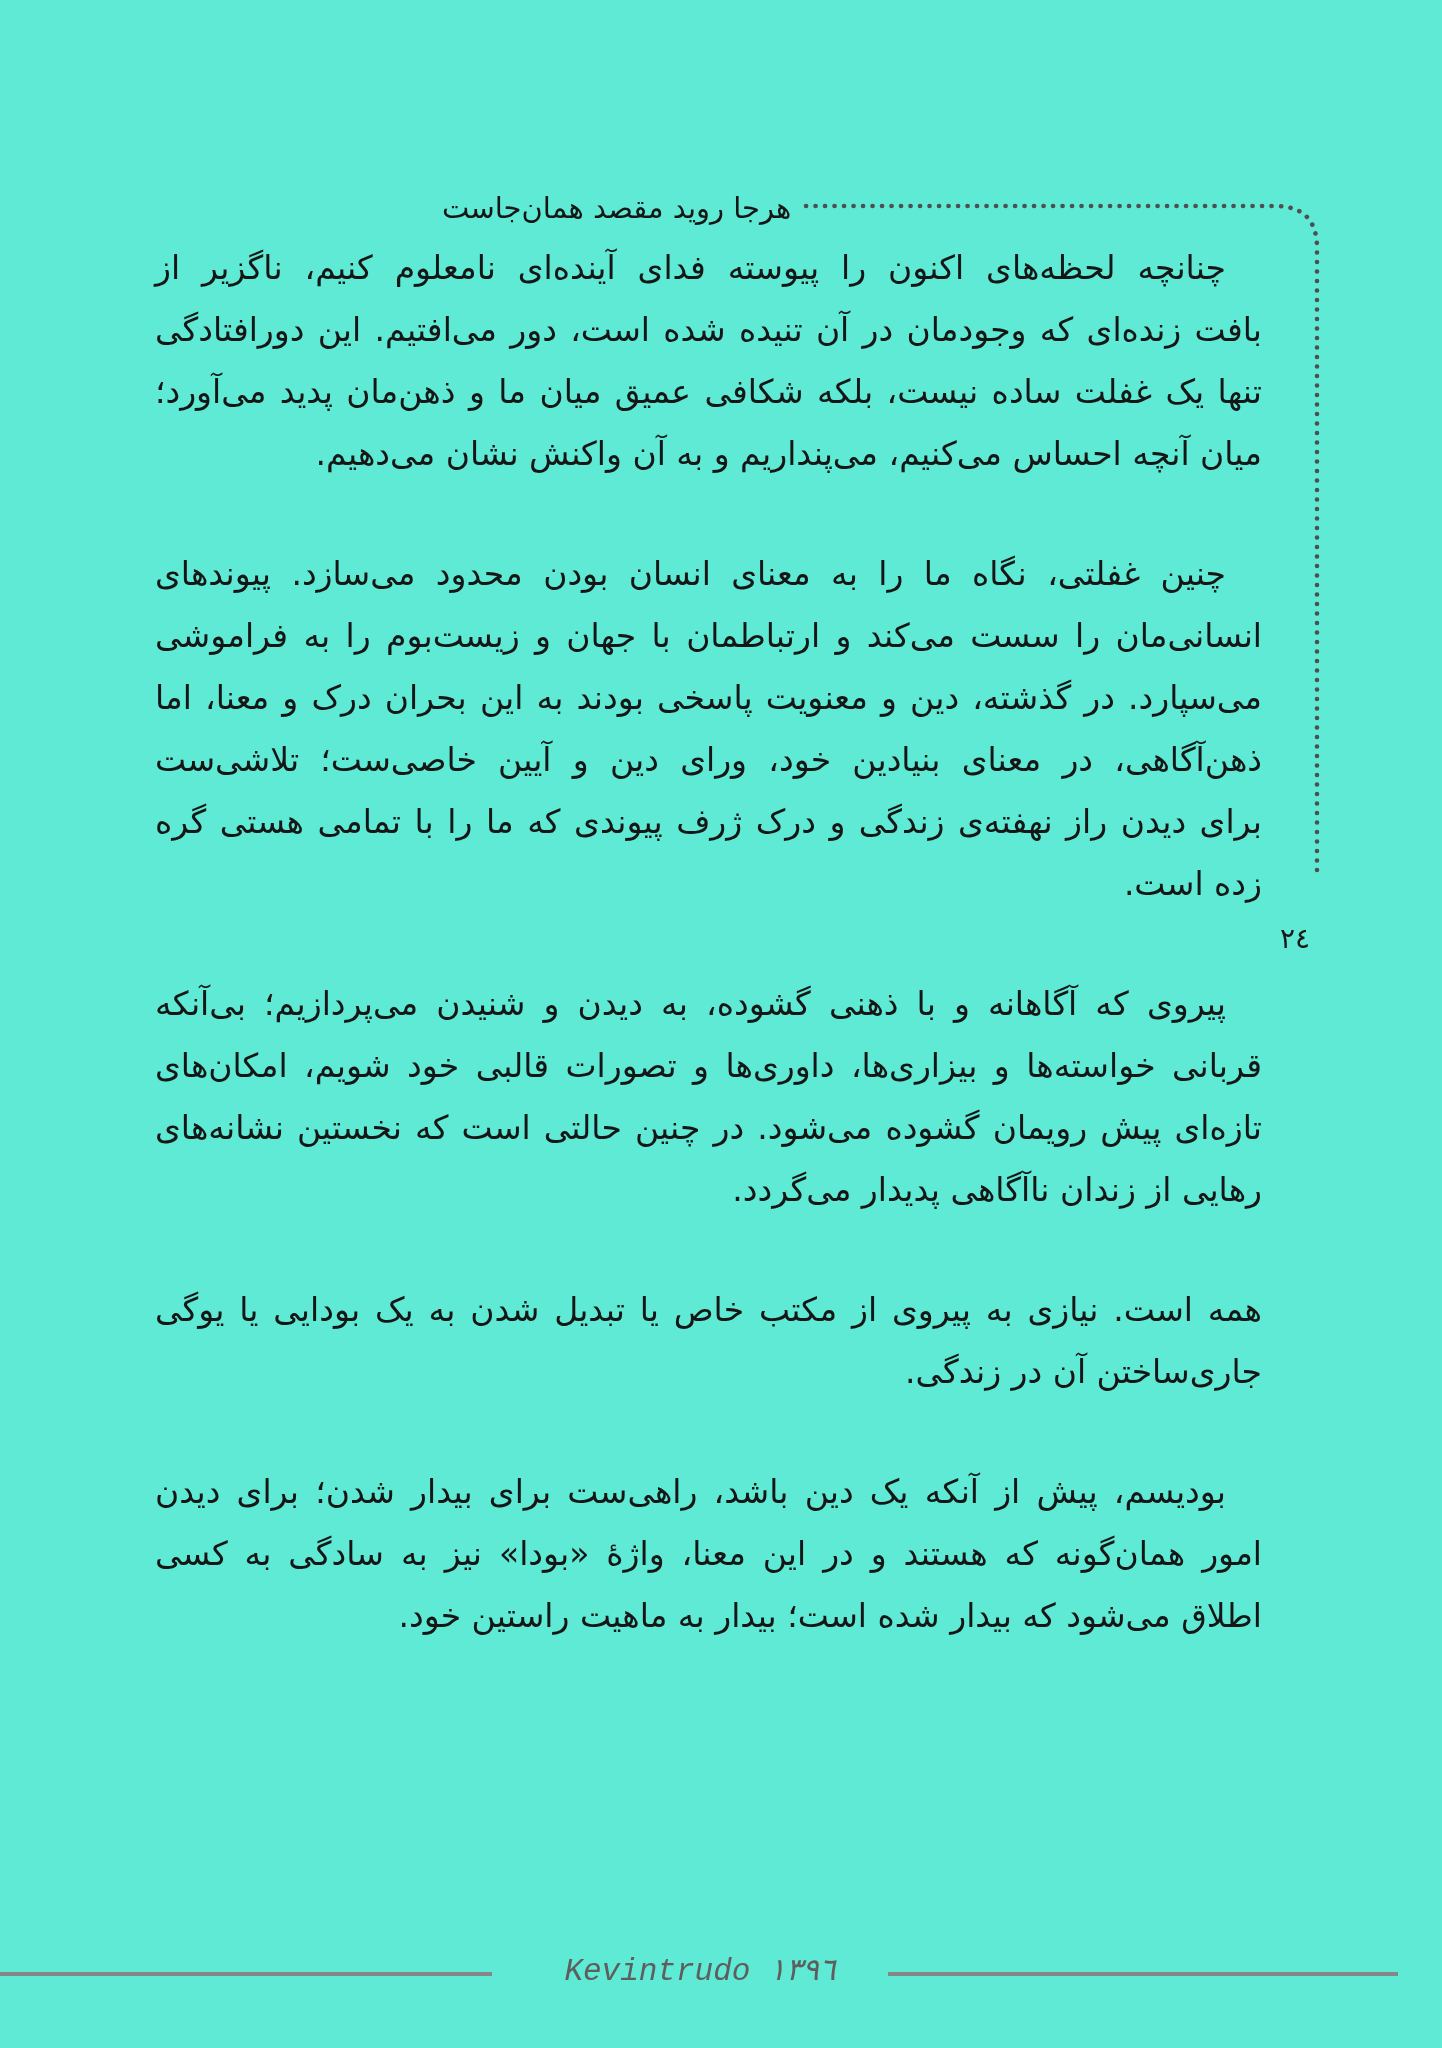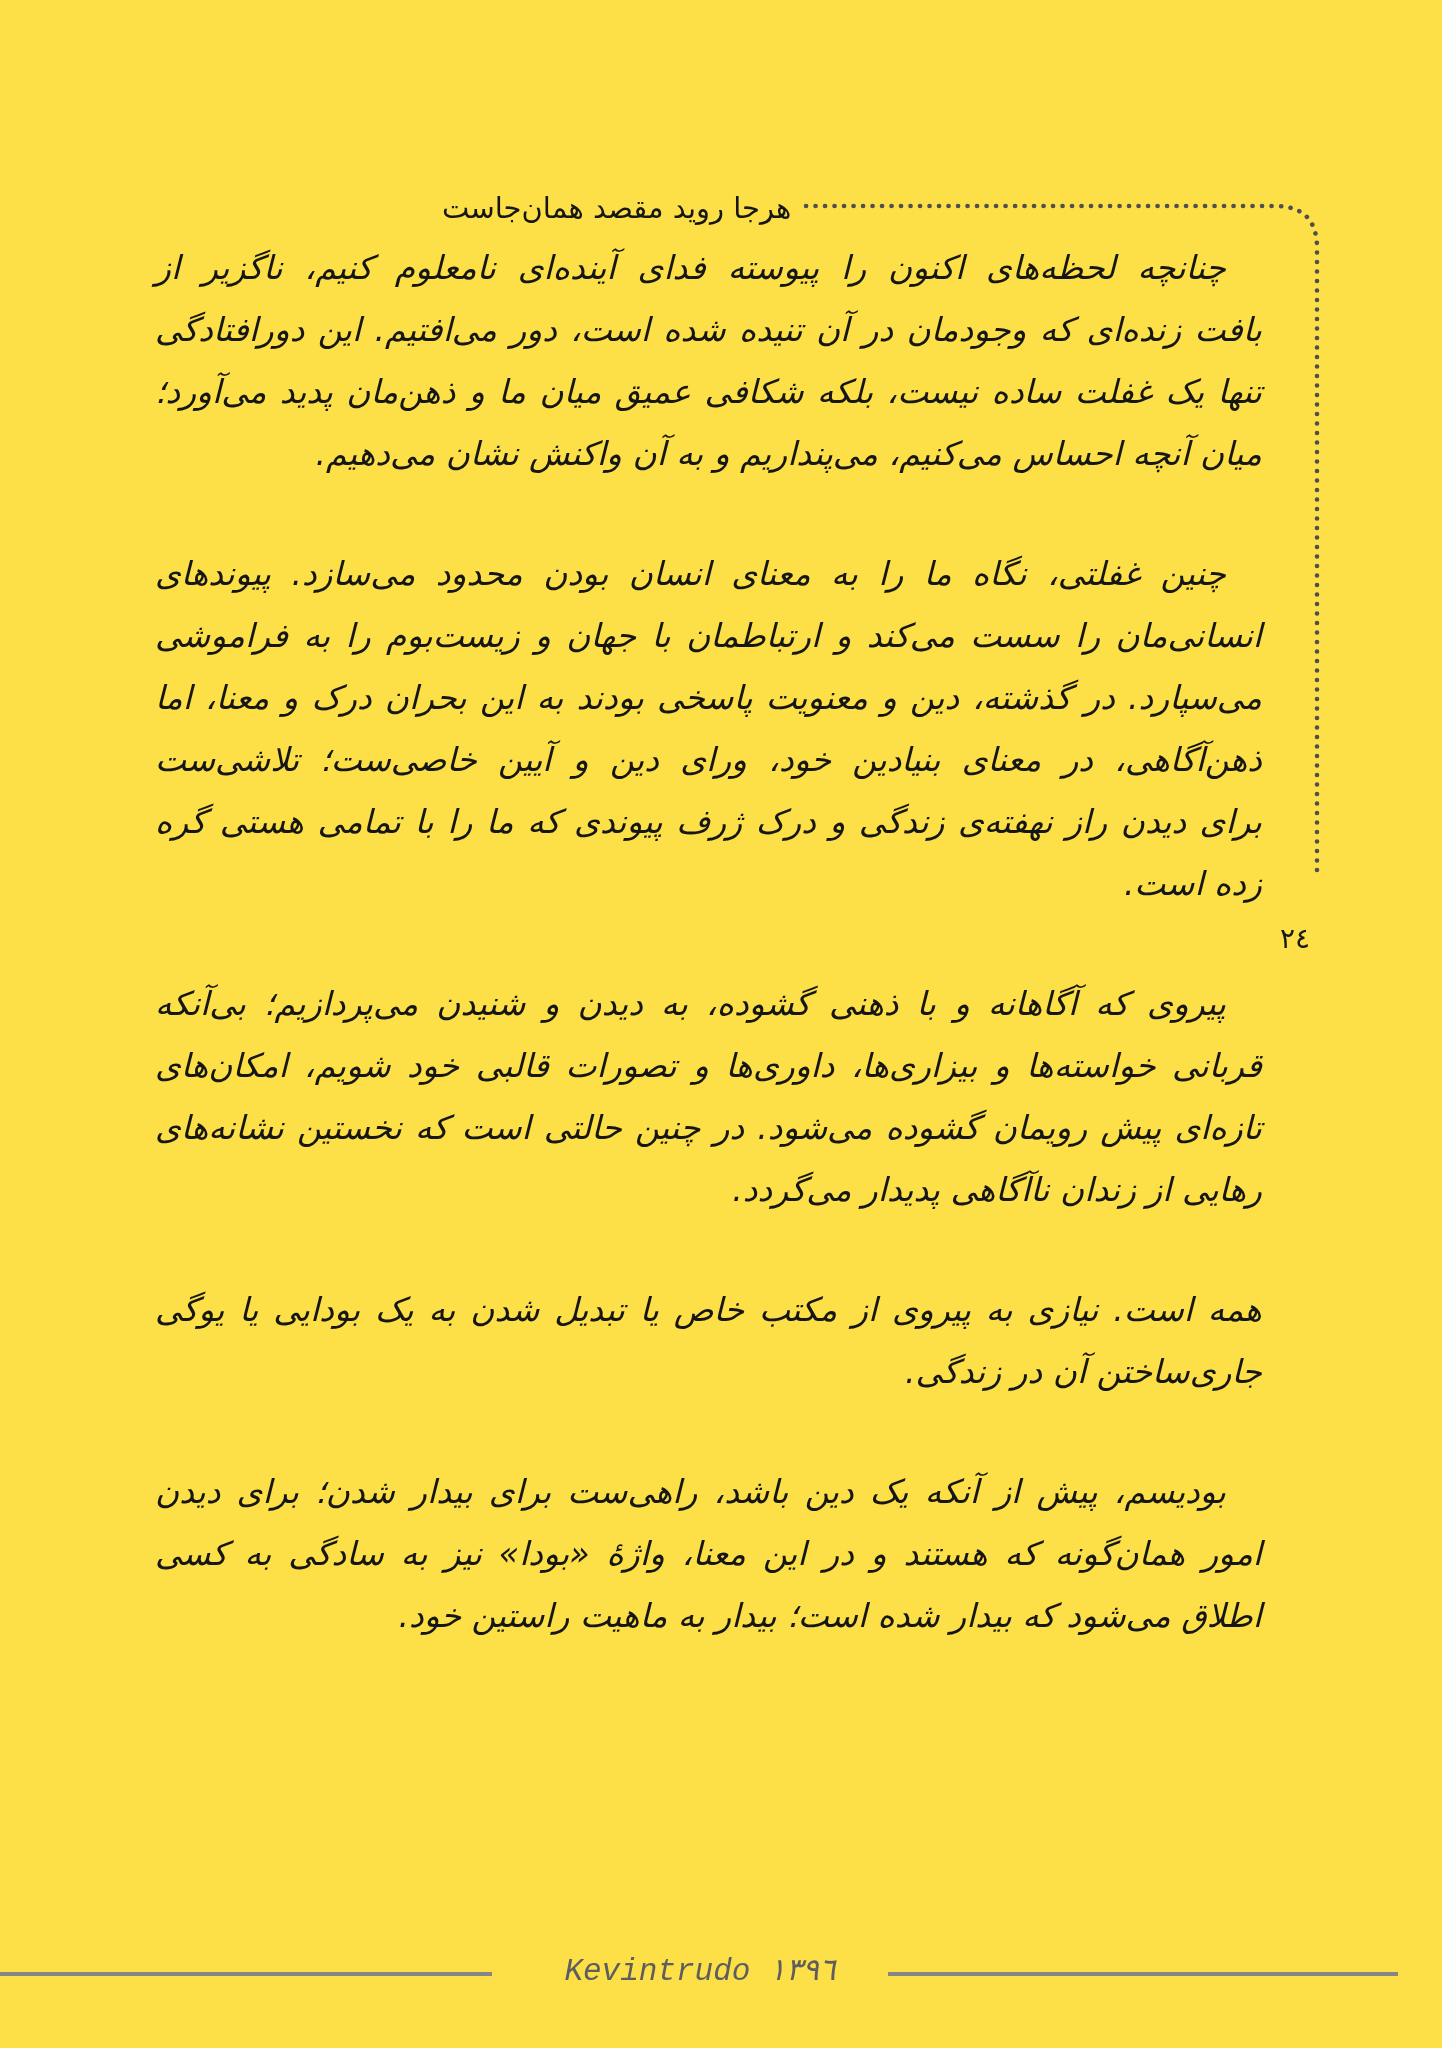--- a/index.html
+++ b/index.html
@@ -4,21 +4,21 @@
 <style>
   html, body {
     margin: 0;
     padding: 0;
     background: #ffffff;
   }
   .page {
     position: relative;
     width: 1442px;
     height: 2048px;
-    background: #fde047;
+    background: #5eead4;
     overflow: hidden;
     font-family: "DejaVu Sans", sans-serif;
     color: #161616;
   }
   .running-head {
     position: absolute;
     top: 190px;
     left: 442px;
     direction: rtl;
     font-size: 29px;
@@ -43,21 +43,20 @@
     font-size: 33px;
     line-height: 62px;
   }
   .para {
     margin: 0 0 58px 0;
   }
   .line {
     text-align: justify;
     text-align-last: justify;
     white-space: normal;
-    font-style: italic;
   }
   .line.first {
     text-indent: 36px;
   }
   .line.last {
     text-align: right;
     text-align-last: right;
   }
   .page-number {
     position: absolute;

